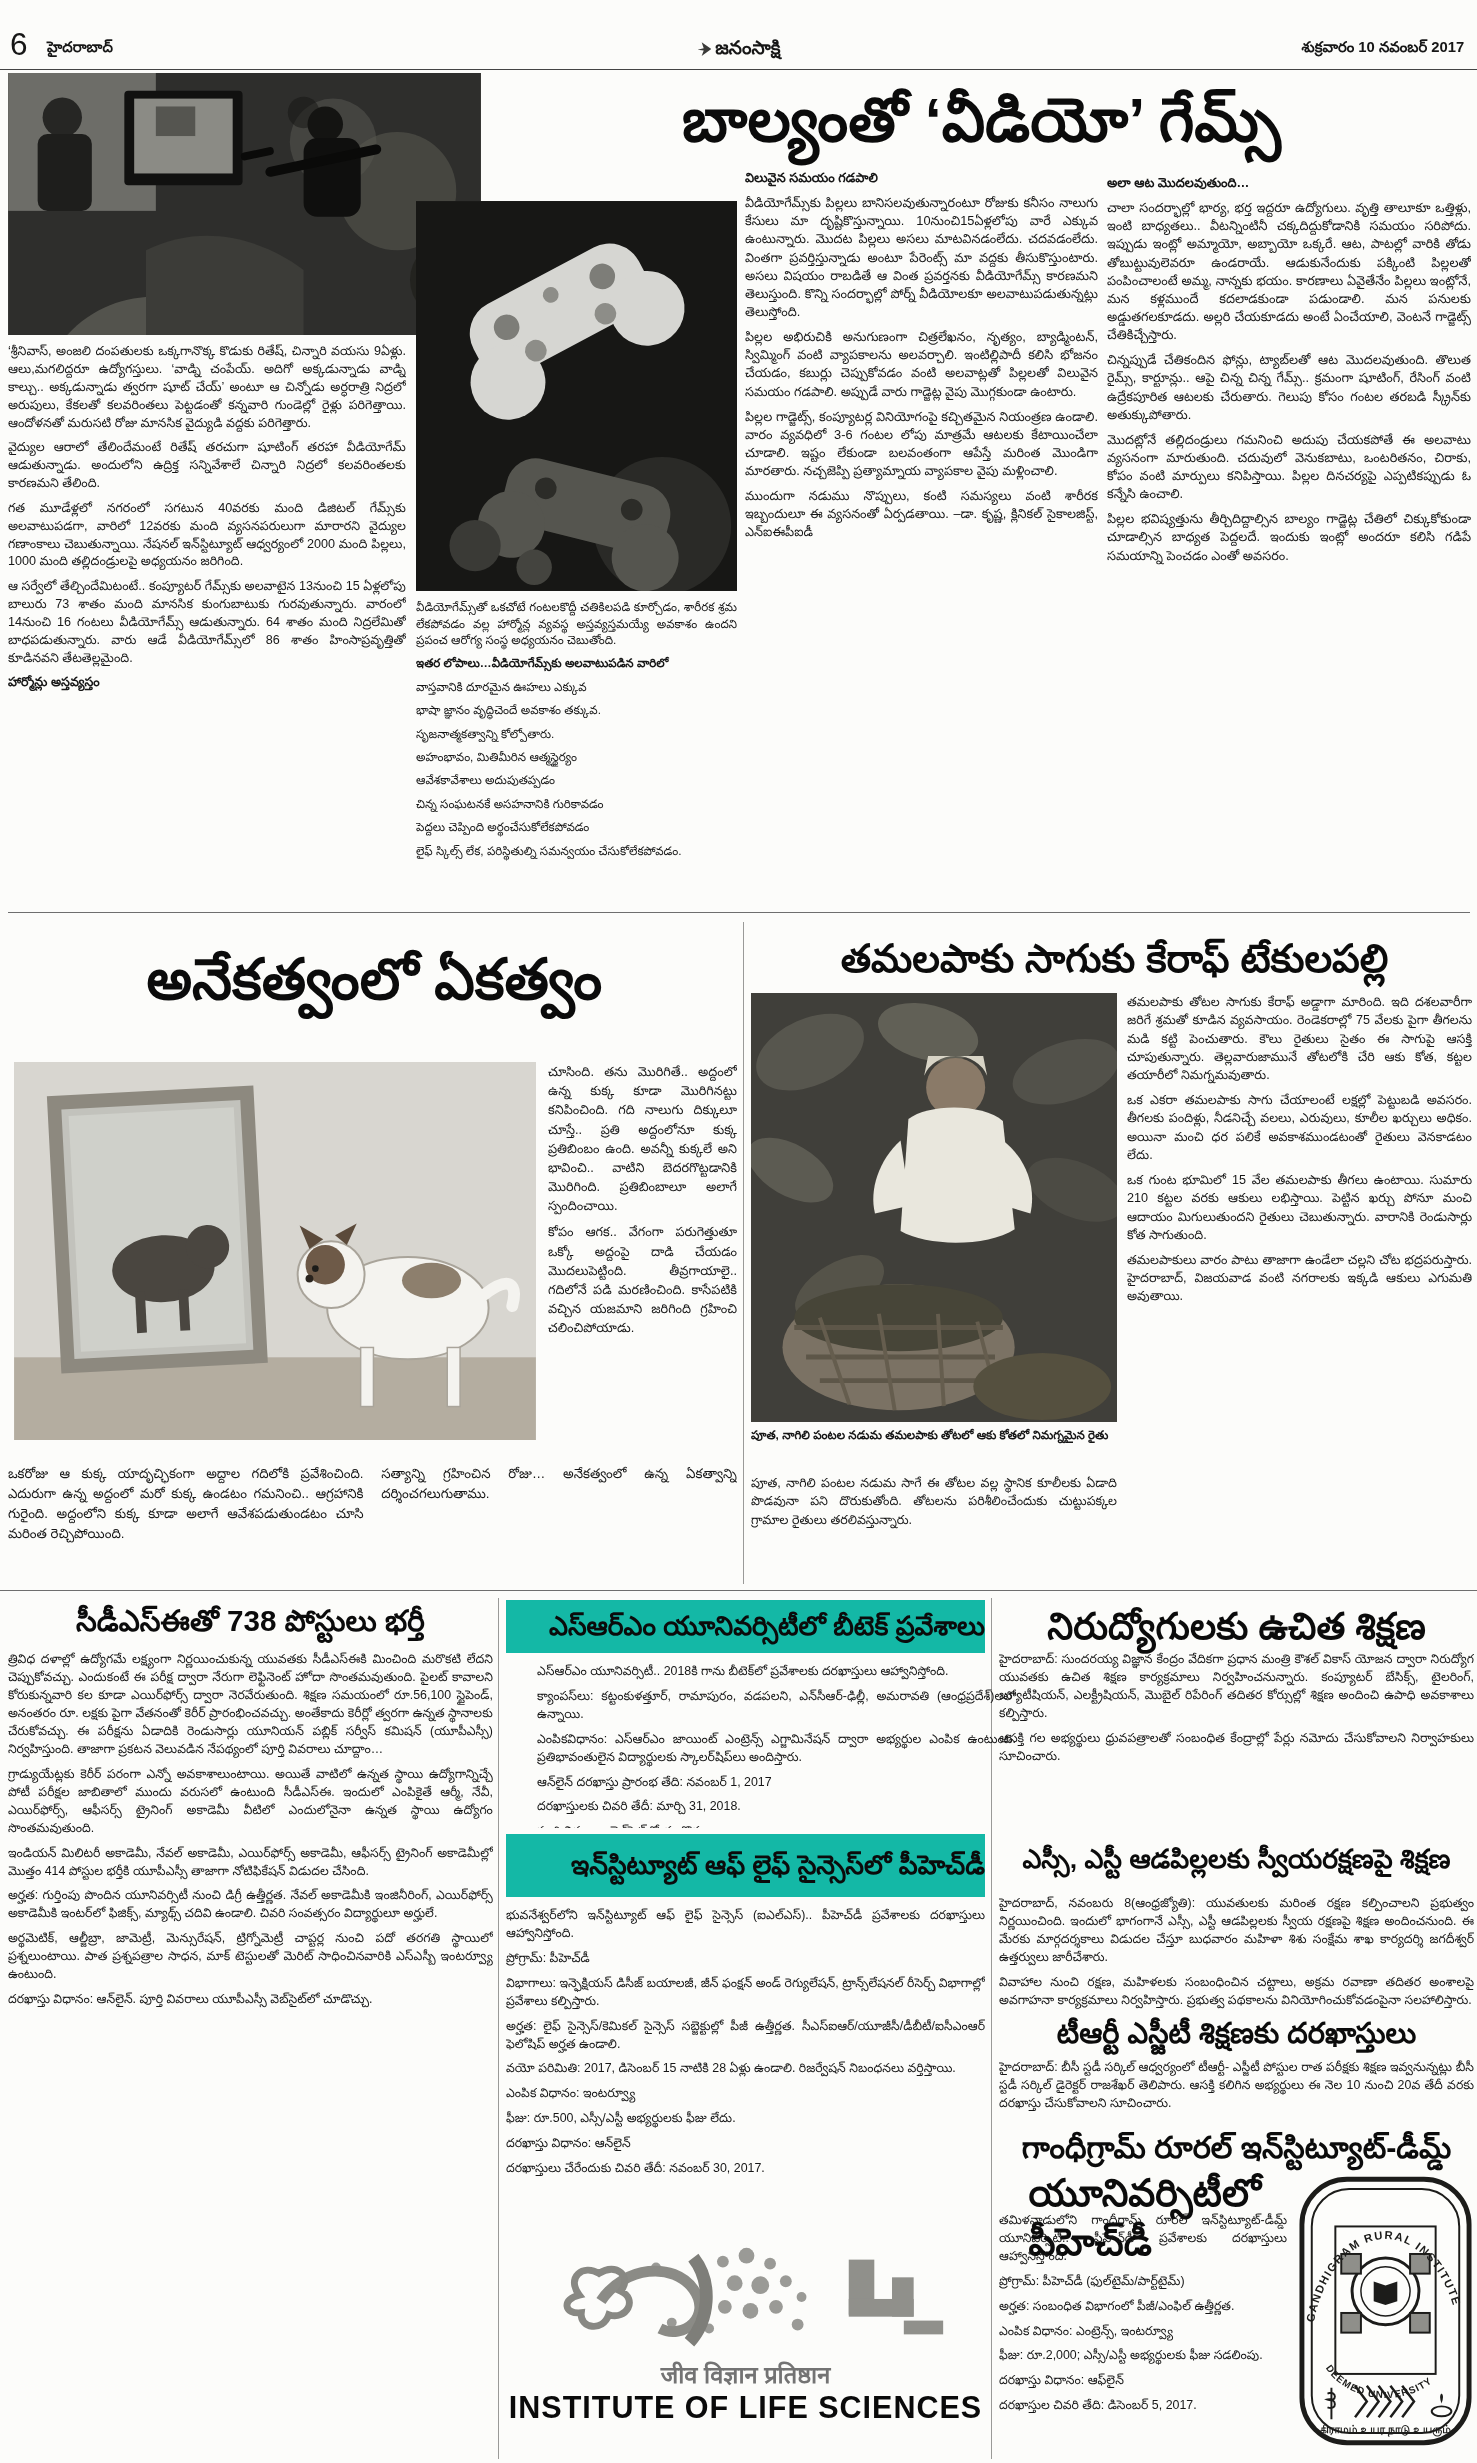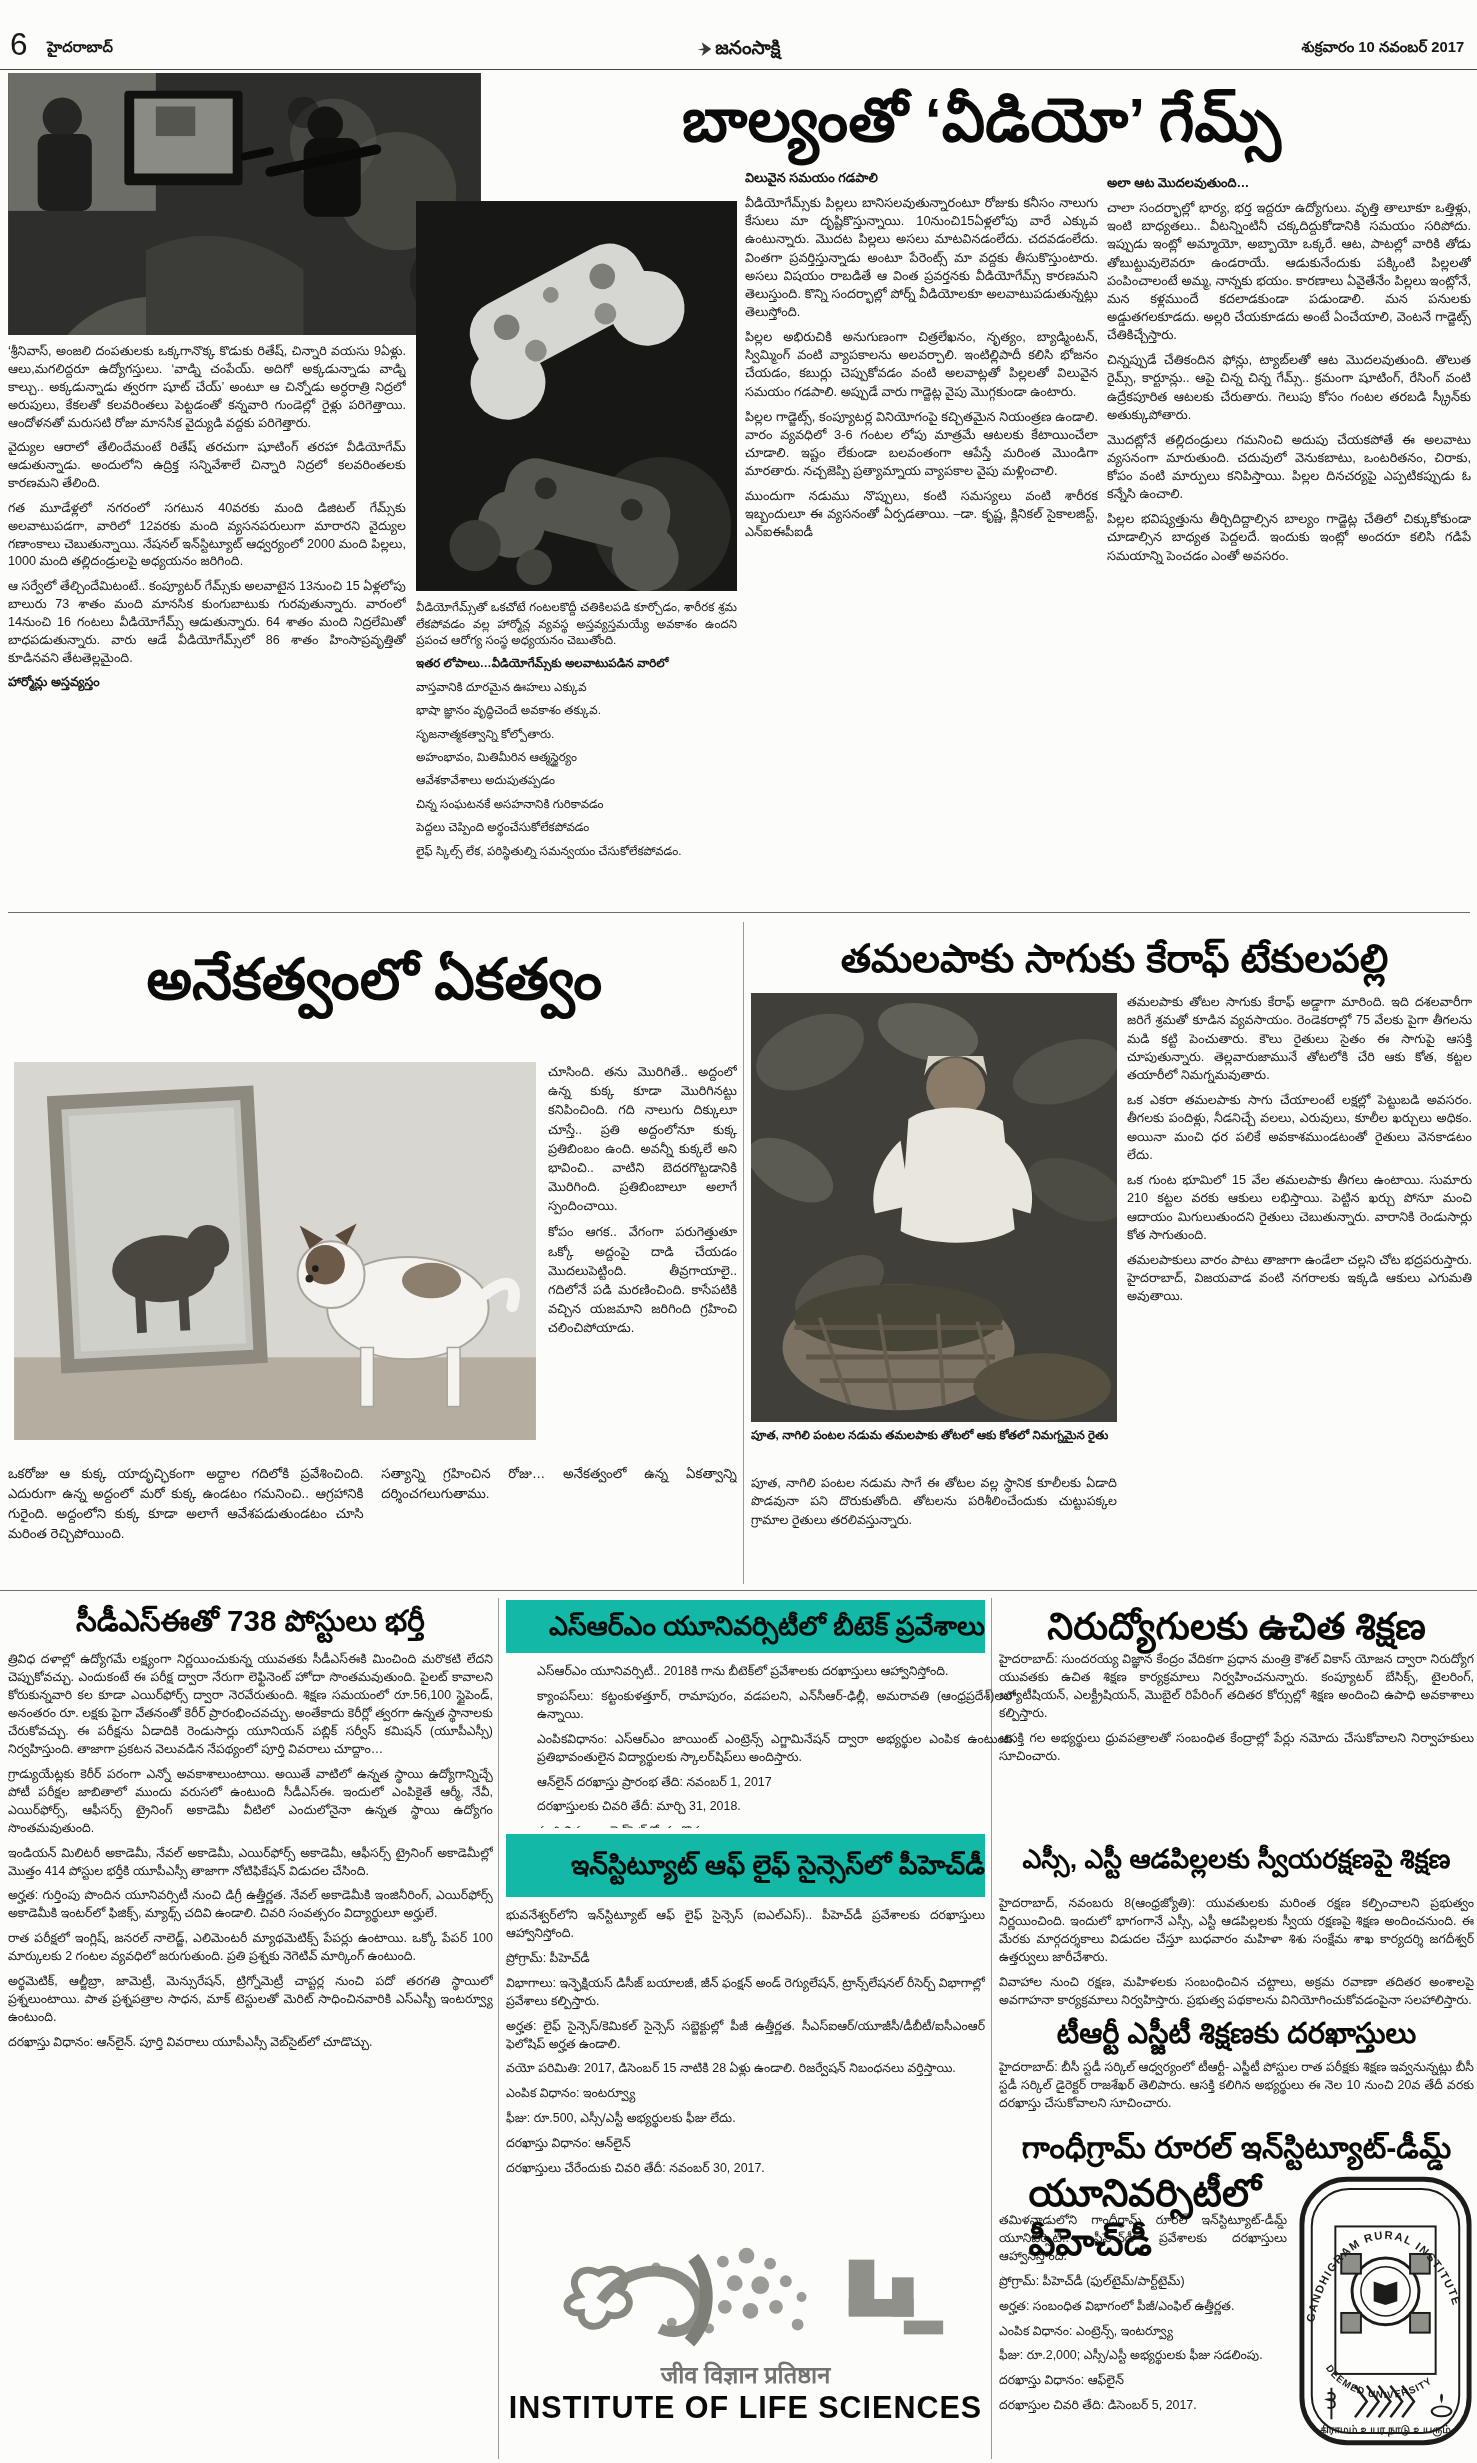--- a/index.html
+++ b/index.html
@@ -220,21 +220,20 @@
   <div class="rule-h" style="left:0;right:0;top:1590px;"></div>
   <div class="rule-v" style="left:498px;top:1598px;height:861px;"></div>
   <div class="rule-v" style="left:991px;top:1598px;height:861px;"></div>
 
   <div class="headline" style="left:7.9px;top:1600px;width:485px;font-size:29.6px;line-height:1.45;">సీడీఎస్ఈతో 738 పోస్టులు భర్తీ</div>
   <div class="col bot-col" style="left:7.9px;top:1651px;width:485px;height:808px;">
     <p>త్రివిధ దళాల్లో ఉద్యోగమే లక్ష్యంగా నిర్ణయించుకున్న యువతకు సీడీఎస్ఈకి మించింది మరొకటి లేదని చెప్పుకోవచ్చు. ఎందుకంటే ఈ పరీక్ష ద్వారా నేరుగా లెఫ్టినెంట్ హోదా సొంతమవుతుంది. పైలట్ కావాలని కోరుకున్నవారి కల కూడా ఎయిర్‌ఫోర్స్ ద్వారా నెరవేరుతుంది. శిక్షణ సమయంలో రూ.56,100 స్టైపెండ్, అనంతరం రూ. లక్షకు పైగా వేతనంతో కెరీర్ ప్రారంభించవచ్చు. అంతేకాదు కెరీర్లో త్వరగా ఉన్నత స్థానాలకు చేరుకోవచ్చు. ఈ పరీక్షను ఏడాదికి రెండుసార్లు యూనియన్ పబ్లిక్ సర్వీస్ కమిషన్ (యూపీఎస్సీ) నిర్వహిస్తుంది. తాజాగా ప్రకటన వెలువడిన నేపథ్యంలో పూర్తి వివరాలు చూద్దాం…</p>
     <p>గ్రాడ్యుయేట్లకు కెరీర్ పరంగా ఎన్నో అవకాశాలుంటాయి. అయితే వాటిలో ఉన్నత స్థాయి ఉద్యోగాన్నిచ్చే పోటీ పరీక్షల జాబితాలో ముందు వరుసలో ఉంటుంది సీడీఎస్ఈ. ఇందులో ఎంపికైతే ఆర్మీ, నేవీ, ఎయిర్‌ఫోర్స్, ఆఫీసర్స్ ట్రైనింగ్ అకాడెమీ వీటిలో ఎందులోనైనా ఉన్నత స్థాయి ఉద్యోగం సొంతమవుతుంది.</p>
     <p>ఇండియన్ మిలిటరీ అకాడెమీ, నేవల్ అకాడెమీ, ఎయిర్‌ఫోర్స్ అకాడెమీ, ఆఫీసర్స్ ట్రైనింగ్ అకాడెమీల్లో మొత్తం 414 పోస్టుల భర్తీకి యూపీఎస్సీ తాజాగా నోటిఫికేషన్ విడుదల చేసింది.</p>
     <p>అర్హత: గుర్తింపు పొందిన యూనివర్సిటీ నుంచి డిగ్రీ ఉత్తీర్ణత. నేవల్ అకాడెమీకి ఇంజినీరింగ్, ఎయిర్‌ఫోర్స్ అకాడెమీకి ఇంటర్‌లో ఫిజిక్స్, మ్యాథ్స్ చదివి ఉండాలి. చివరి సంవత్సరం విద్యార్థులూ అర్హులే.</p>
-    <p>రాత పరీక్షలో ఇంగ్లిష్, జనరల్ నాలెడ్జ్, ఎలిమెంటరీ మ్యాథమెటిక్స్ పేపర్లు ఉంటాయి. ఒక్కో పేపర్ 100 మార్కులకు 2 గంటల వ్యవధిలో జరుగుతుంది. ప్రతి ప్రశ్నకు నెగెటివ్ మార్కింగ్ ఉంటుంది.</p>
     <p>అర్థమెటిక్, ఆల్జీబ్రా, జామెట్రీ, మెన్సురేషన్, ట్రిగ్నోమెట్రీ చాప్టర్ల నుంచి పదో తరగతి స్థాయిలో ప్రశ్నలుంటాయి. పాత ప్రశ్నపత్రాల సాధన, మాక్ టెస్టులతో మెరిట్ సాధించినవారికి ఎస్ఎస్బీ ఇంటర్వ్యూ ఉంటుంది.</p>
     <p>దరఖాస్తు విధానం: ఆన్‌లైన్. పూర్తి వివరాలు యూపీఎస్సీ వెబ్‌సైట్‌లో చూడొచ్చు.</p>
   </div>
 
   <div class="band" style="left:506px;top:1600px;width:479px;height:53px;line-height:53px;font-size:26.6px;">ఎస్ఆర్ఎం యూనివర్సిటీలో బీటెక్ ప్రవేశాలు</div>
   <div class="col bot-col" style="left:506px;top:1663px;width:479px;height:165px;margin-left:31px;">
     <p class="detail-line">ఎస్ఆర్ఎం యూనివర్సిటీ.. 2018కి గాను బీటెక్‌లో ప్రవేశాలకు దరఖాస్తులు ఆహ్వానిస్తోంది.</p>
     <p class="detail-line">క్యాంపస్‌లు: కట్టంకుళత్తూర్, రామాపురం, వడపలని, ఎన్‌సీఆర్-ఢిల్లీ, అమరావతి (ఆంధ్రప్రదేశ్)లలో ఉన్నాయి.</p>
     <p class="detail-line">ఎంపికవిధానం: ఎస్ఆర్ఎం జాయింట్ ఎంట్రెన్స్ ఎగ్జామినేషన్ ద్వారా అభ్యర్థుల ఎంపిక ఉంటుంది. ప్రతిభావంతులైన విద్యార్థులకు స్కాలర్‌షిప్‌లు అందిస్తారు.</p>
     <p class="detail-line">ఆన్‌లైన్ దరఖాస్తు ప్రారంభ తేది: నవంబర్ 1, 2017</p>

